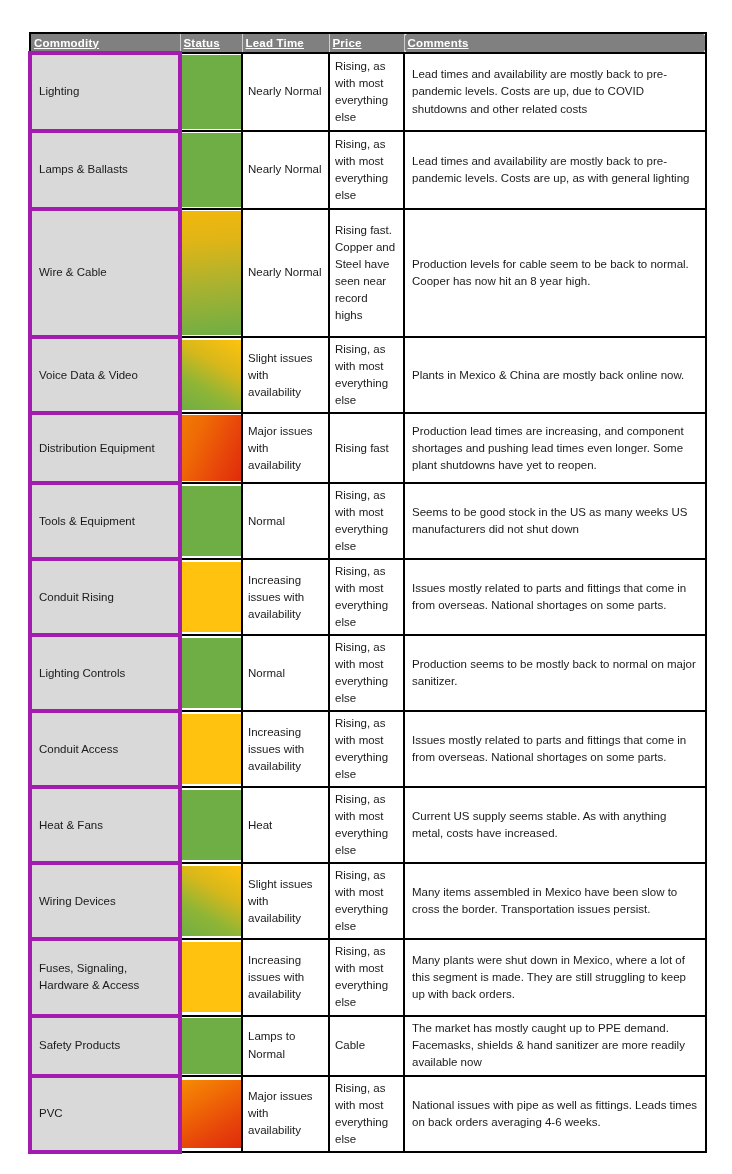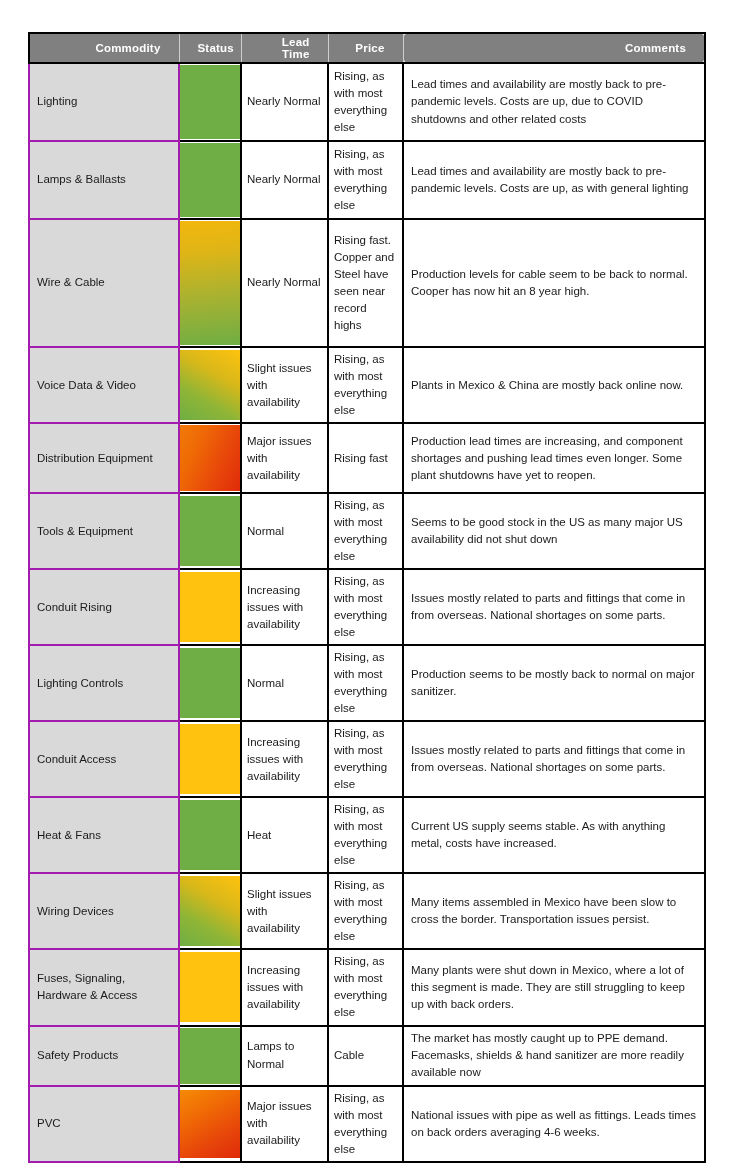--- a/index.html
+++ b/index.html
@@ -35,42 +35,43 @@
   col.c-lead      { width: 87px;  }
   col.c-price     { width: 75px;  }
   col.c-comments  { width: 302px; }
 
   thead th {
     background: #808080;
     color: #ffffff;
     font-weight: bold;
     font-size: 11.5px;
     letter-spacing: 0.2px;
-    text-align: right;
+    text-align: left;
     vertical-align: middle;
     height: 20px;
-    padding: 2px 18px;
+    padding: 2px 3px;
     border: 1px solid #cfcfcf;
     border-bottom: 2px solid #000000;
+    text-decoration: underline;
   }
   thead th.th-commodity { border-left: none; }
   thead th.th-comments  { border-right: none; border-radius: 6px; }
 
   tbody td {
     border: 2px solid #000000;
     vertical-align: middle;
     font-size: 11.5px;
     line-height: 1.48;
     color: #1a1a1a;
     padding: 3px 5px;
   }
 
   td.cell-commodity {
     background: #d9d9d9;
-    border: 2px solid #a21caf;
+    border: 4px solid #a21caf;
     padding-left: 7px;
   }
   td.cell-status {
     padding: 0;
     border: 2px solid #000000;
   }
   td.cell-lead,
   td.cell-price,
   td.cell-comments {
     background: #ffffff;
@@ -160,21 +161,21 @@
           <td class="cell-price">Rising fast</td>
           <td class="cell-comments">Production lead times are increasing, and component shortages and pushing lead times even longer.  Some plant shutdowns have yet to reopen.</td>
         </tr>
         <tr style="height: 74px;">
           <td class="cell-commodity">Tools &amp; Equipment</td>
           <td class="cell-status">
             <span class="swatch fill-green" style="height: 70px;"></span>
           </td>
           <td class="cell-lead">Normal</td>
           <td class="cell-price">Rising, as with most everything else</td>
-          <td class="cell-comments">Seems to be good stock in the US as many major US availability did not shut down</td>
+          <td class="cell-comments">Seems to be good stock in the US as many weeks US manufacturers did not shut down</td>
         </tr>
         <tr style="height: 74px;">
           <td class="cell-commodity">Conduit Rising</td>
           <td class="cell-status">
             <span class="swatch fill-amber" style="height: 70px;"></span>
           </td>
           <td class="cell-lead">Increasing issues with availability</td>
           <td class="cell-price">Rising, as with most everything else</td>
           <td class="cell-comments">Issues mostly related to parts and fittings that come in from overseas.  National shortages on some parts.</td>
         </tr>

